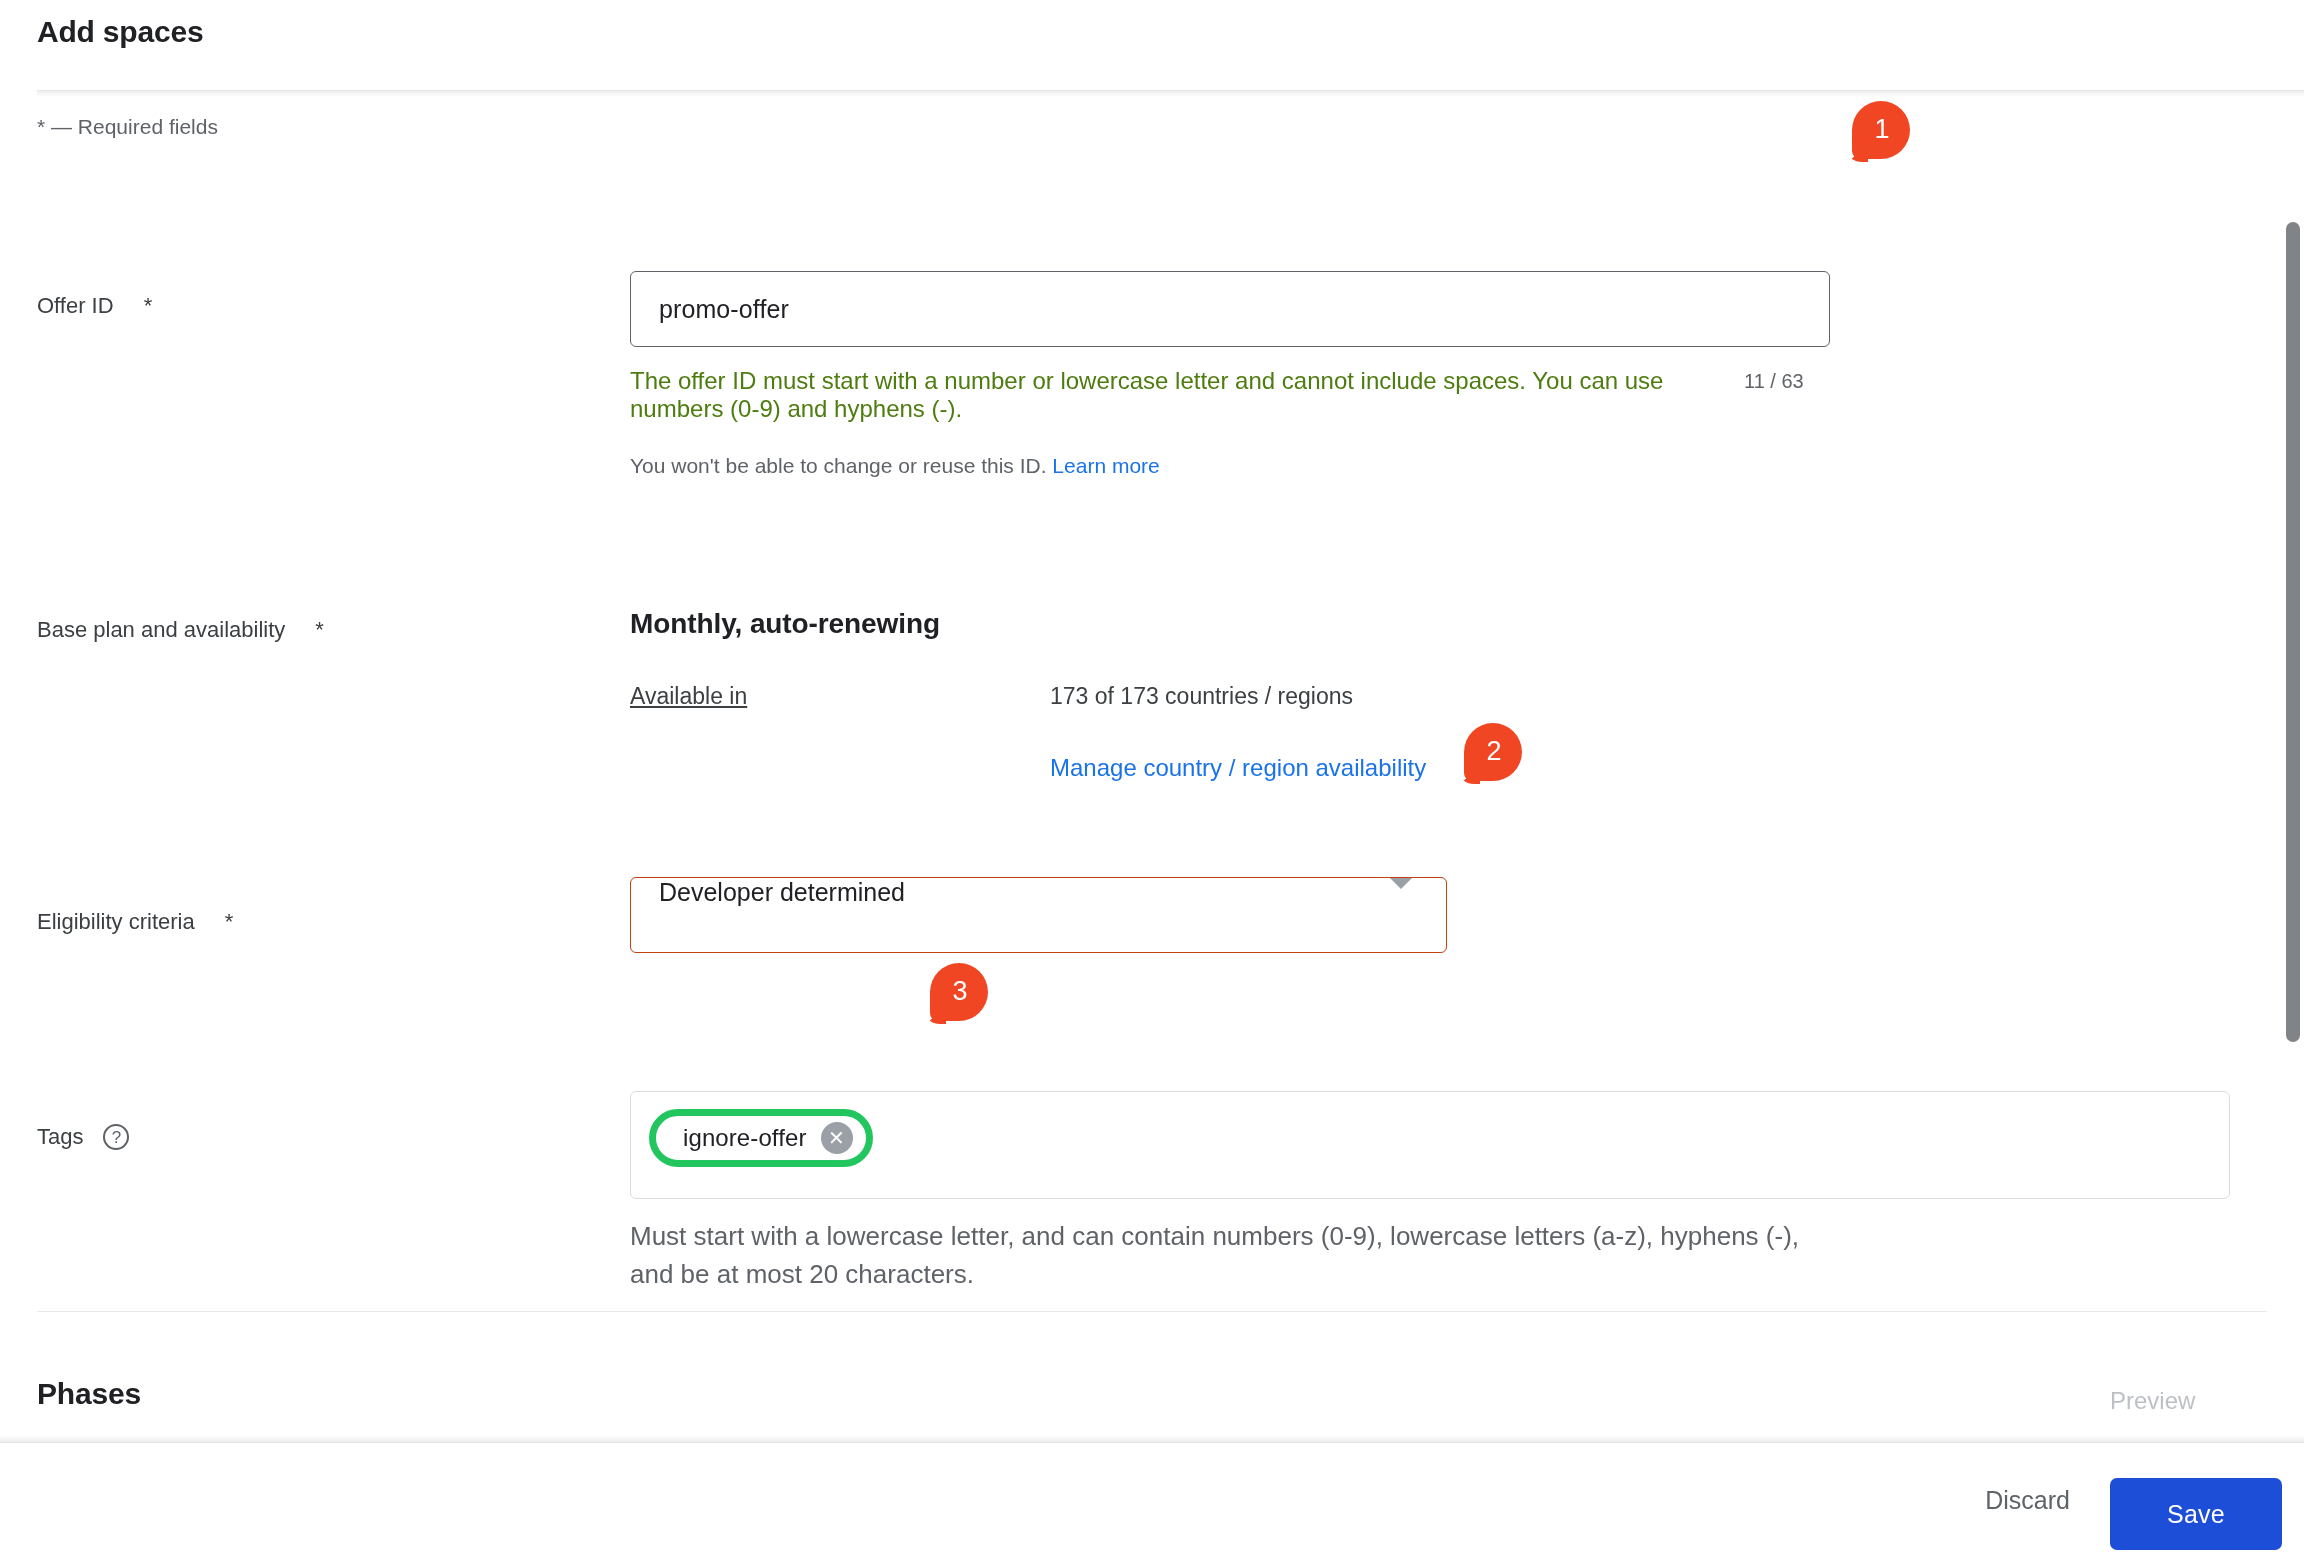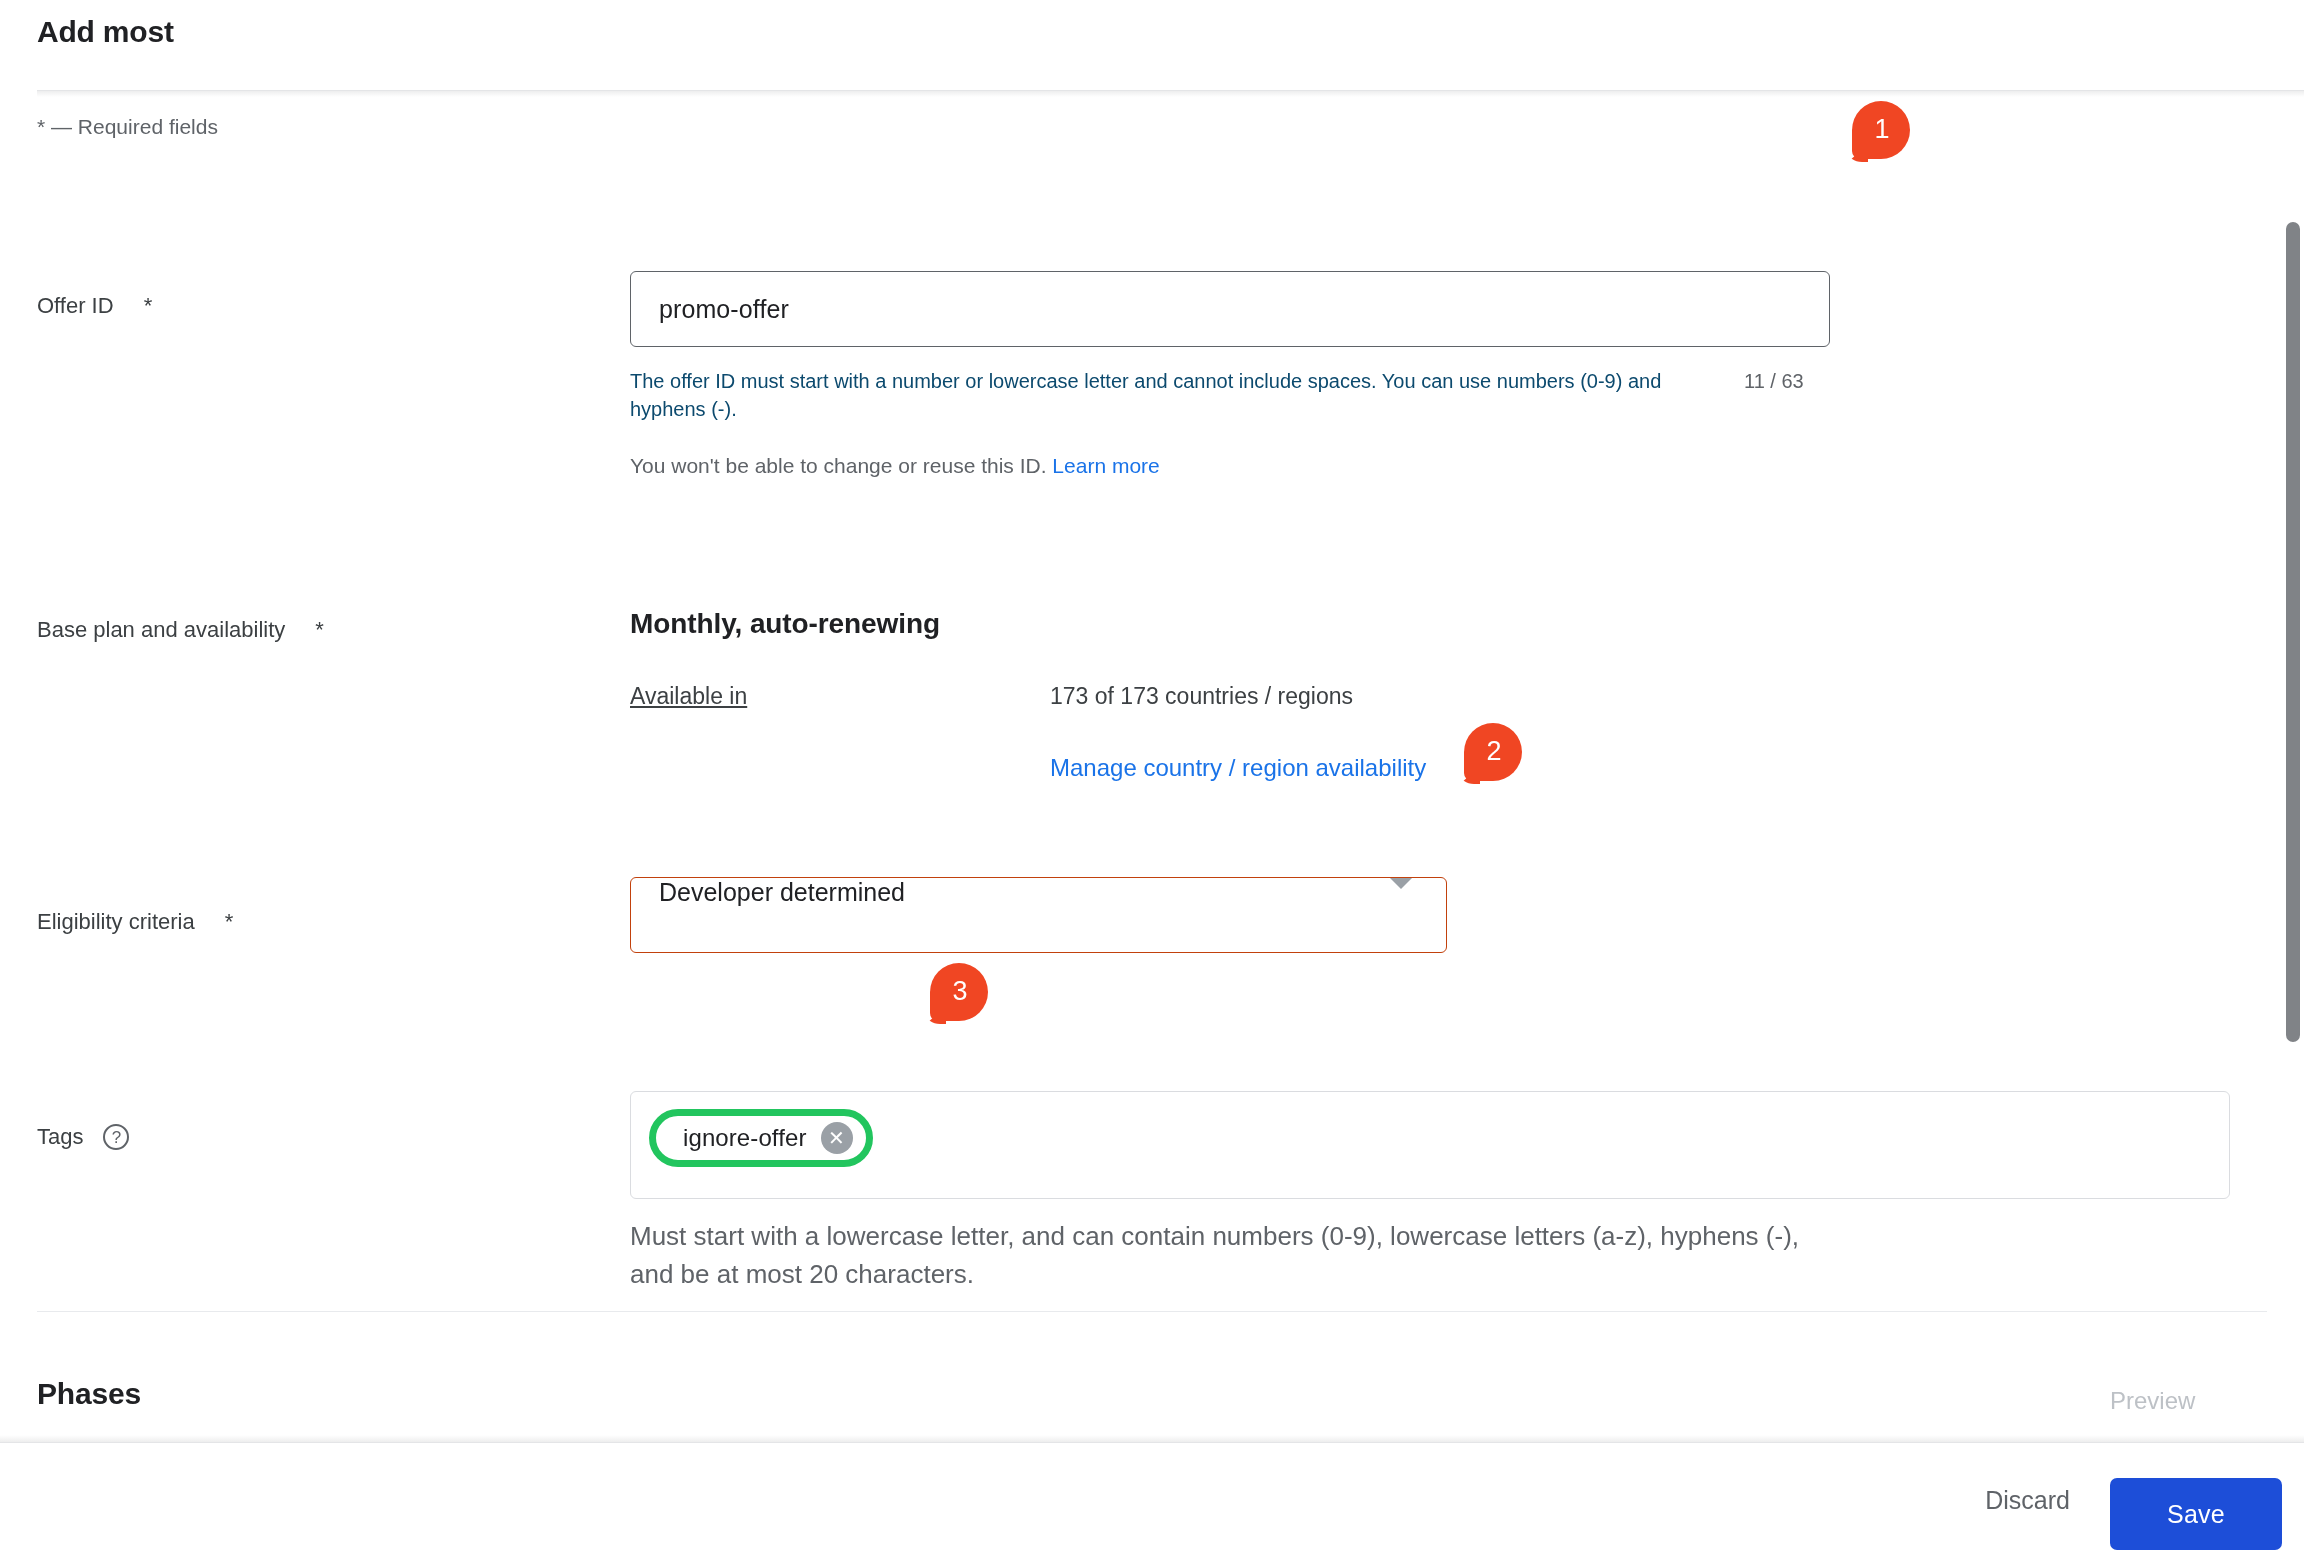--- a/index.html
+++ b/index.html
@@ -112,23 +112,23 @@
     font-size: 25px;
     color: #202124;
     letter-spacing: 0.1px;
   }
 
   .helper-text {
     position: absolute;
     left: 630px;
     top: 270px;
     width: 1110px;
-    font-size: 20px;
+    font-size: 24px;
     line-height: 28px;
-    color: #0c4a6e;
+    color: #4d7c0f;
   }
   .char-counter {
     position: absolute;
     left: 1744px;
     top: 270px;
     font-size: 20px;
     line-height: 28px;
     color: #5f6368;
     white-space: nowrap;
   }
@@ -434,21 +434,21 @@
   }
 
   #callout-1 { left: 1852px; top: 101px; }
   #callout-2 { left: 1464px; top: 723px; }
   #callout-3 { left: 930px; top: 963px; }
 </style>
 </head>
 <body>
 
 <div class="dialog-header">
-  <div class="dialog-title">Add most</div>
+  <div class="dialog-title">Add spaces</div>
   <div class="header-rule"></div>
   <div class="header-rule-shadow"></div>
 </div>
 
 <div class="content">
 
   <div class="required-note">* — Required fields</div>
 
   <div class="row-label" id="offer-id-label">
     <span>Offer ID</span>

